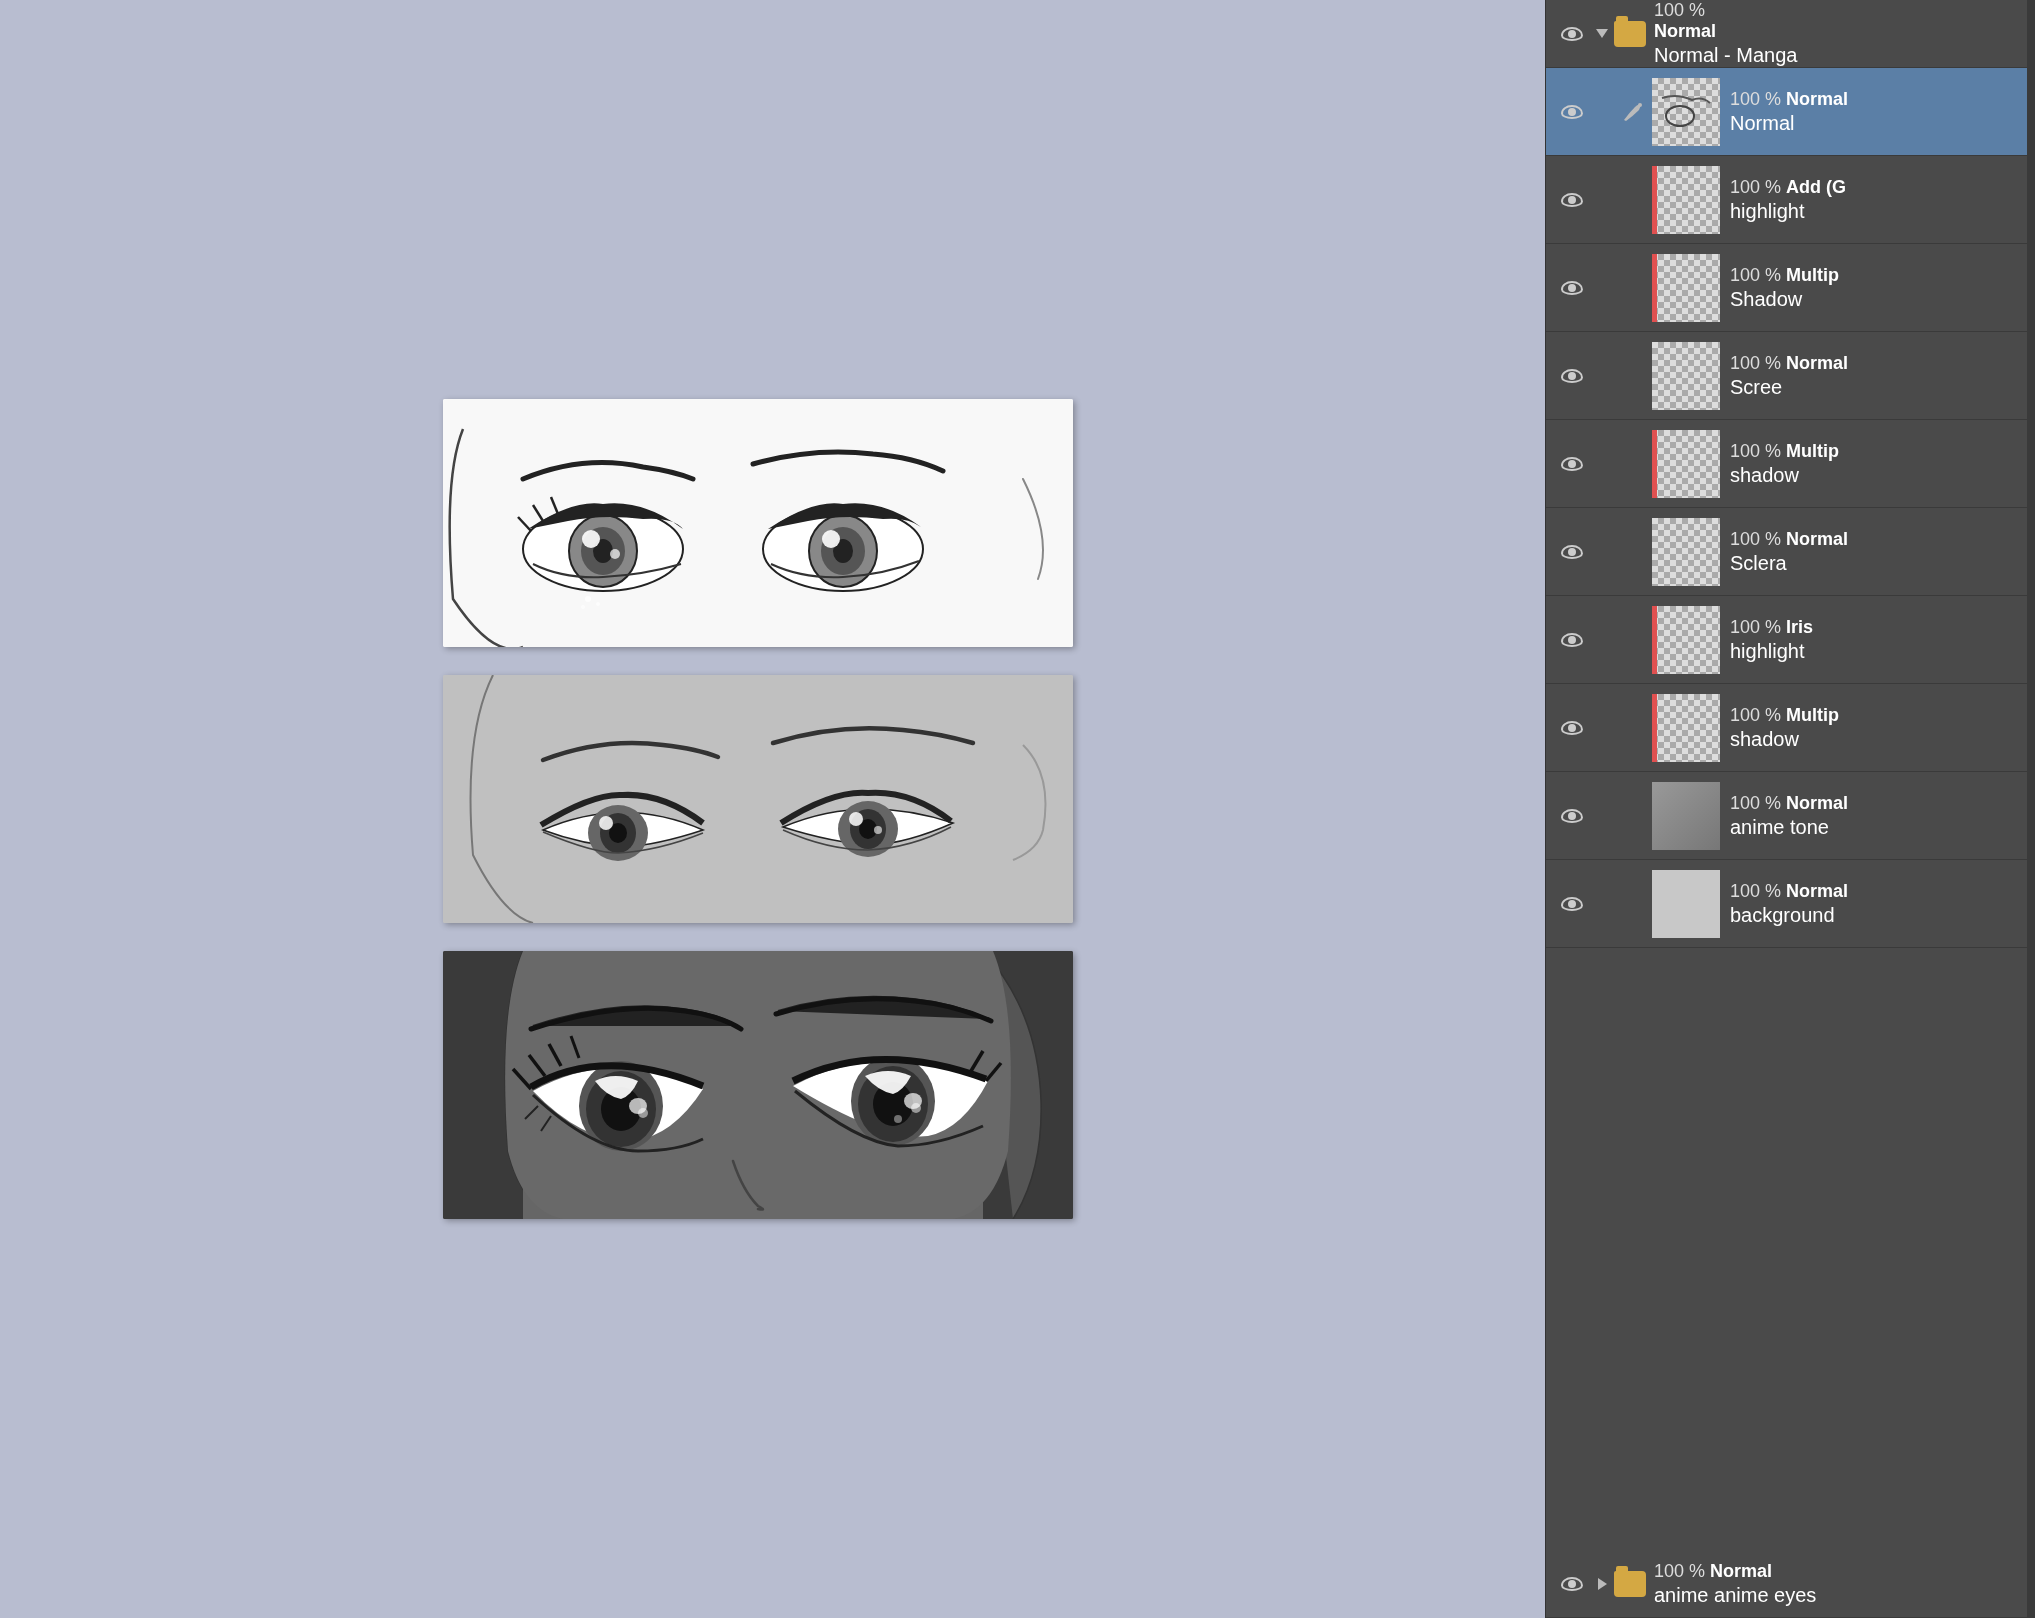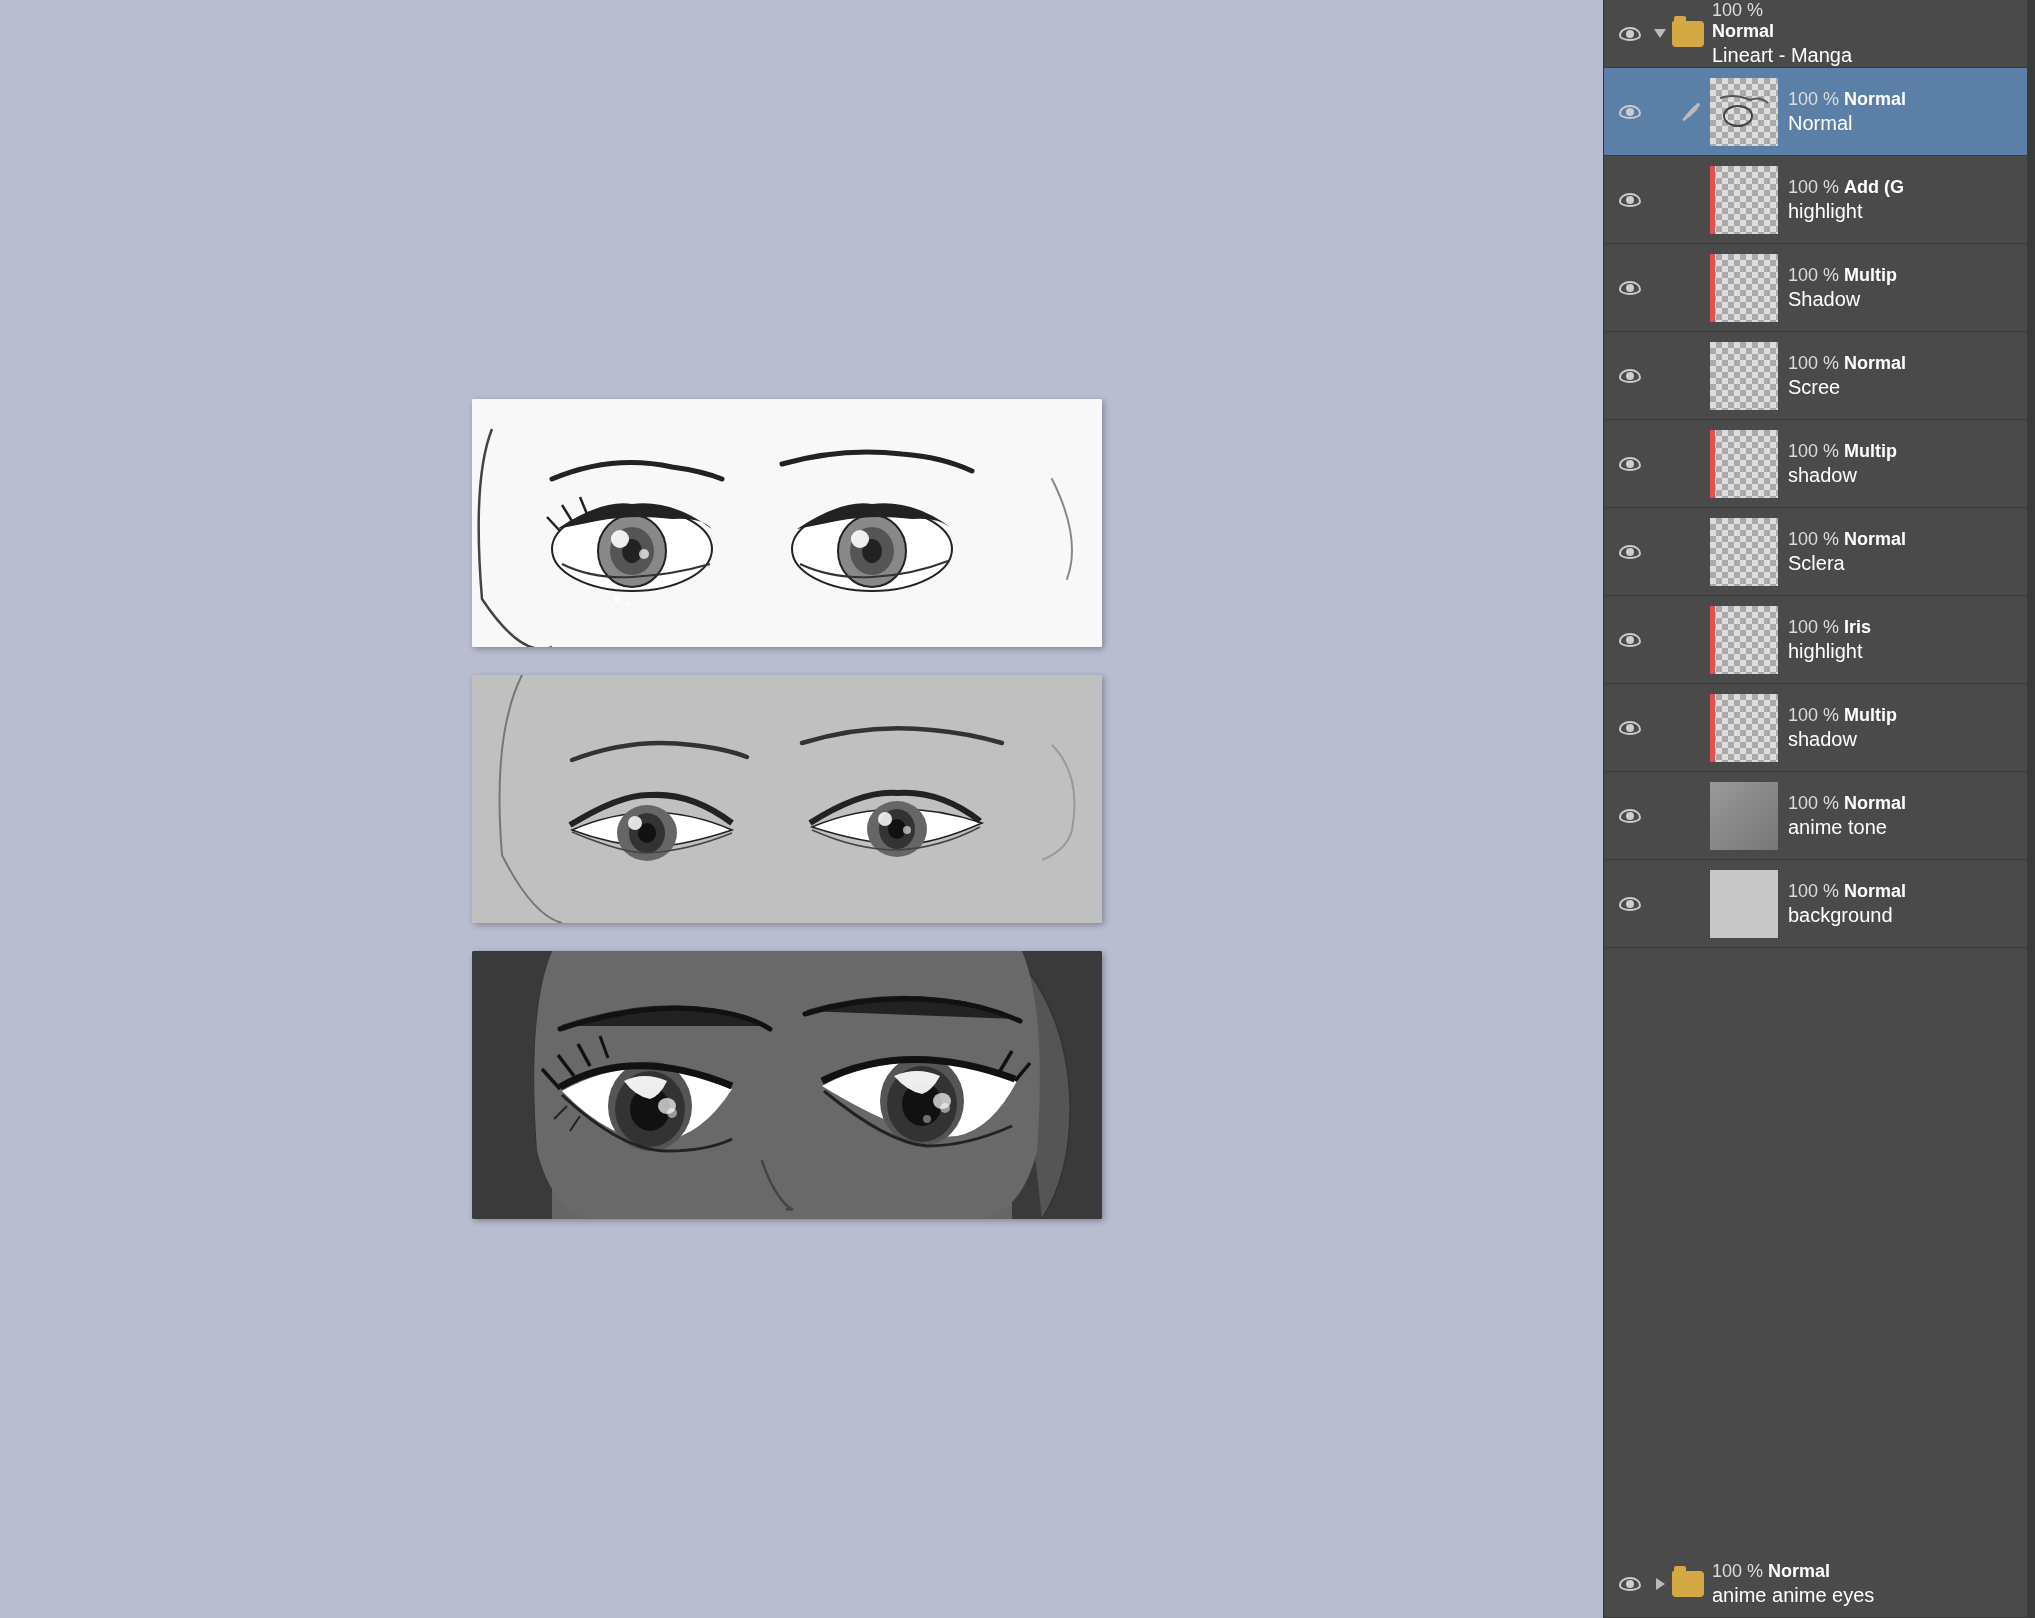--- a/index.html
+++ b/index.html
@@ -49,21 +49,21 @@
       position: relative;
     }
 
     .panel-svg {
       width: 100%;
       height: 100%;
     }
 
     
     .layers-panel {
-      width: 432px;
+      width: 490px;
       height: 1618px;
       background: #4a4a4a;
       display: flex;
       flex-direction: column;
       border-left: 1px solid #333;
       overflow: hidden;
       margin-left: 29px;
     }
 
     .layer-row {
@@ -411,21 +411,21 @@
     </div>
     <div class="folder-arrow">
       <div class="arrow-down"></div>
     </div>
     <div class="folder-icon"></div>
     <div class="layer-info">
       <span class="layer-mode">100 %</span>
       <span class="layer-mode">
         <strong>Normal</strong>
       </span>
-      <span class="layer-name">Lineart - Manga</span>
+      <span class="layer-name">Normal - Manga</span>
     </div>
   </div>
 
   <div class="layer-row selected">
     <div class="visibility-icon">
       <div class="eye-icon"></div>
     </div>
     <div class="layer-indent"></div>
     <div class="layer-tool-icon">
       <svg width="22" height="22" viewBox="0 0 22 22">

